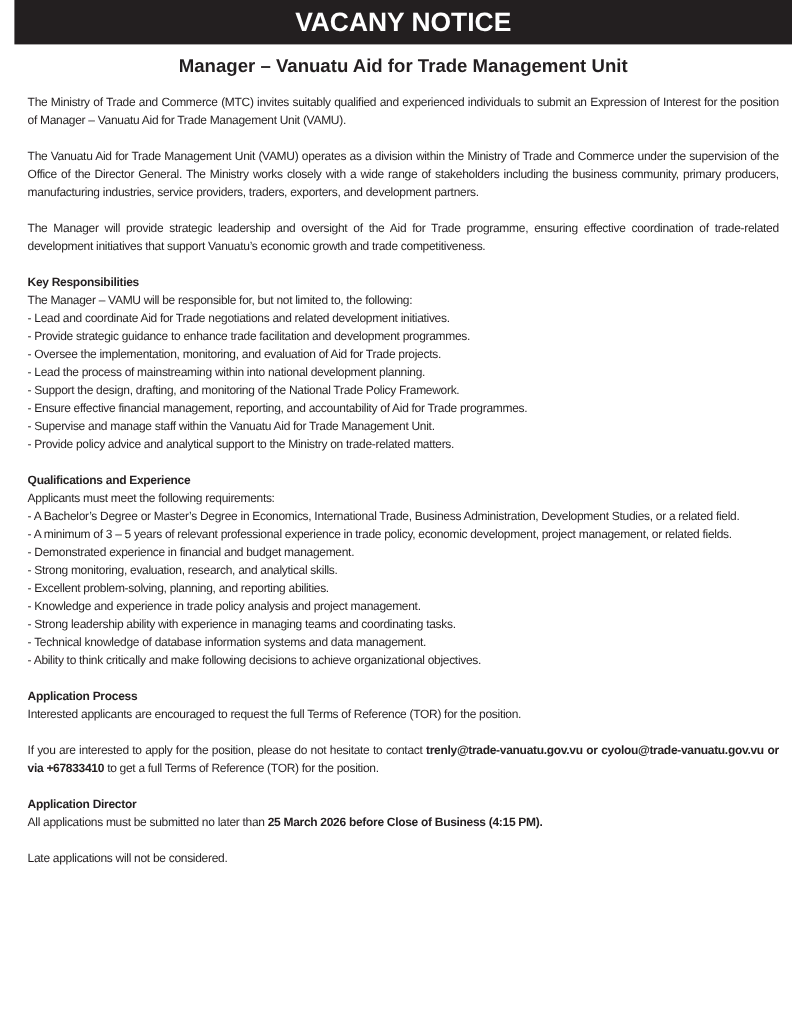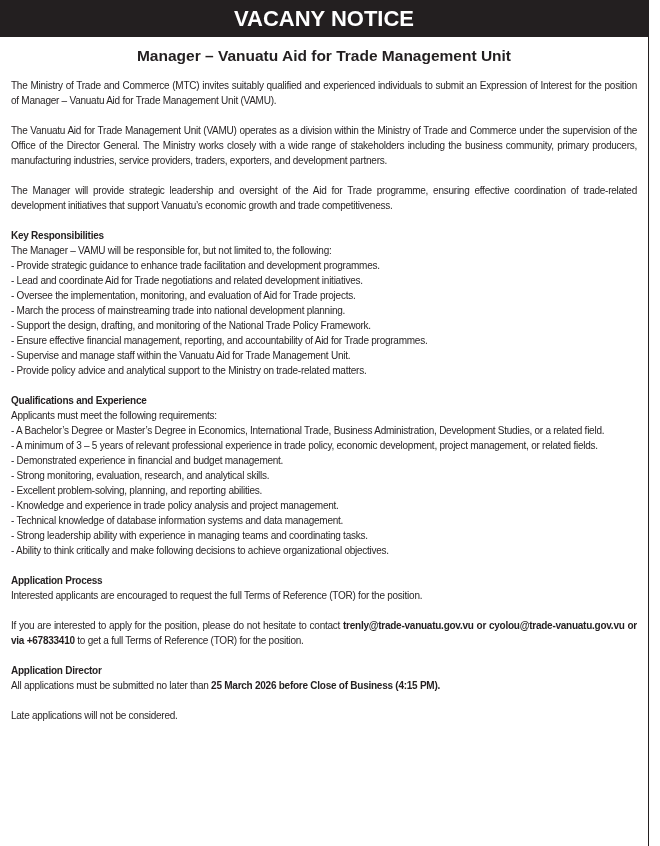--- a/index.html
+++ b/index.html
@@ -1,21 +1,21 @@
 <!DOCTYPE html>
 <html><head>
   <meta charset="utf-8">
   <style>
     html, body { margin: 0; padding: 0; background: #ffffff; }
     body {
       width: 660px; height: 846px; overflow: hidden; position: relative;
       font-family: "Liberation Sans", sans-serif; color: #231f20;
     }
     .page {
-      position: absolute; left: 0; top: 0; width: 649px; height: 846px;
+      position: absolute; left: 12px; top: 0; width: 649px; height: 846px;
       border-right: 1.5px solid #231f20; box-sizing: border-box;
     }
     .banner {
       background: #231f20; color: #ffffff; height: 37px;
       display: flex; align-items: center; justify-content: center;
       font-weight: bold; font-size: 22px; letter-spacing: 0px;
     }
     .subtitle {
       text-align: center; font-weight: bold; font-size: 15.5px;
       margin-top: 9px; height: 20px; line-height: 20px;
@@ -43,43 +43,43 @@
 
   <div class="body">
     <p>The Ministry of Trade and Commerce (MTC) invites suitably qualified and experienced individuals to submit an Expression of Interest for the position of Manager – Vanuatu Aid for Trade Management Unit (VAMU).</p>
     <p>The Vanuatu Aid for Trade Management Unit (VAMU) operates as a division within the Ministry of Trade and Commerce under the supervision of the Office of the Director General. The Ministry works closely with a wide range of stakeholders including the business community, primary producers, manufacturing industries, service providers, traders, exporters, and development partners.</p>
     <p>The Manager will provide strategic leadership and oversight of the Aid for Trade programme, ensuring effective coordination of trade-related development initiatives that support Vanuatu’s economic growth and trade competitiveness.</p>
 
     <div class="section">
       <div class="heading">Key Responsibilities</div>
       <div>The Manager – VAMU will be responsible for, but not limited to, the following:</div>
       <ul>
+        <li>Lead and coordinate Aid for Trade negotiations and related development initiatives.</li>
         <li>Provide strategic guidance to enhance trade facilitation and development programmes.</li>
-        <li>Lead and coordinate Aid for Trade negotiations and related development initiatives.</li>
         <li>Oversee the implementation, monitoring, and evaluation of Aid for Trade projects.</li>
-        <li>March the process of mainstreaming trade into national development planning.</li>
+        <li>Lead the process of mainstreaming within into national development planning.</li>
         <li>Support the design, drafting, and monitoring of the National Trade Policy Framework.</li>
         <li>Ensure effective financial management, reporting, and accountability of Aid for Trade programmes.</li>
         <li>Supervise and manage staff within the Vanuatu Aid for Trade Management Unit.</li>
         <li>Provide policy advice and analytical support to the Ministry on trade-related matters.</li>
       </ul>
     </div>
 
     <div class="section">
       <div class="heading">Qualifications and Experience</div>
       <div>Applicants must meet the following requirements:</div>
       <ul>
         <li>A Bachelor’s Degree or Master’s Degree in Economics, International Trade, Business Administration, Development Studies, or a related field.</li>
         <li>A minimum of 3 – 5 years of relevant professional experience in trade policy, economic development, project management, or related fields.</li>
         <li>Demonstrated experience in financial and budget management.</li>
         <li>Strong monitoring, evaluation, research, and analytical skills.</li>
         <li>Excellent problem-solving, planning, and reporting abilities.</li>
         <li>Knowledge and experience in trade policy analysis and project management.</li>
+        <li>Strong leadership ability with experience in managing teams and coordinating tasks.</li>
         <li>Technical knowledge of database information systems and data management.</li>
-        <li>Strong leadership ability with experience in managing teams and coordinating tasks.</li>
         <li>Ability to think critically and make following decisions to achieve organizational objectives.</li>
       </ul>
     </div>
 
     <div class="section">
       <div class="heading">Application Process</div>
       <p>Interested applicants are encouraged to request the full Terms of Reference (TOR) for the position.</p>
       <p><span>If you are interested to apply for the position, please do not hesitate to contact </span><span class="b">trenly@trade-vanuatu.gov.vu or cyolou@trade-vanuatu.gov.vu or via +67833410</span><span> to get a full Terms of Reference (TOR) for the position.</span></p>
     </div>
 

